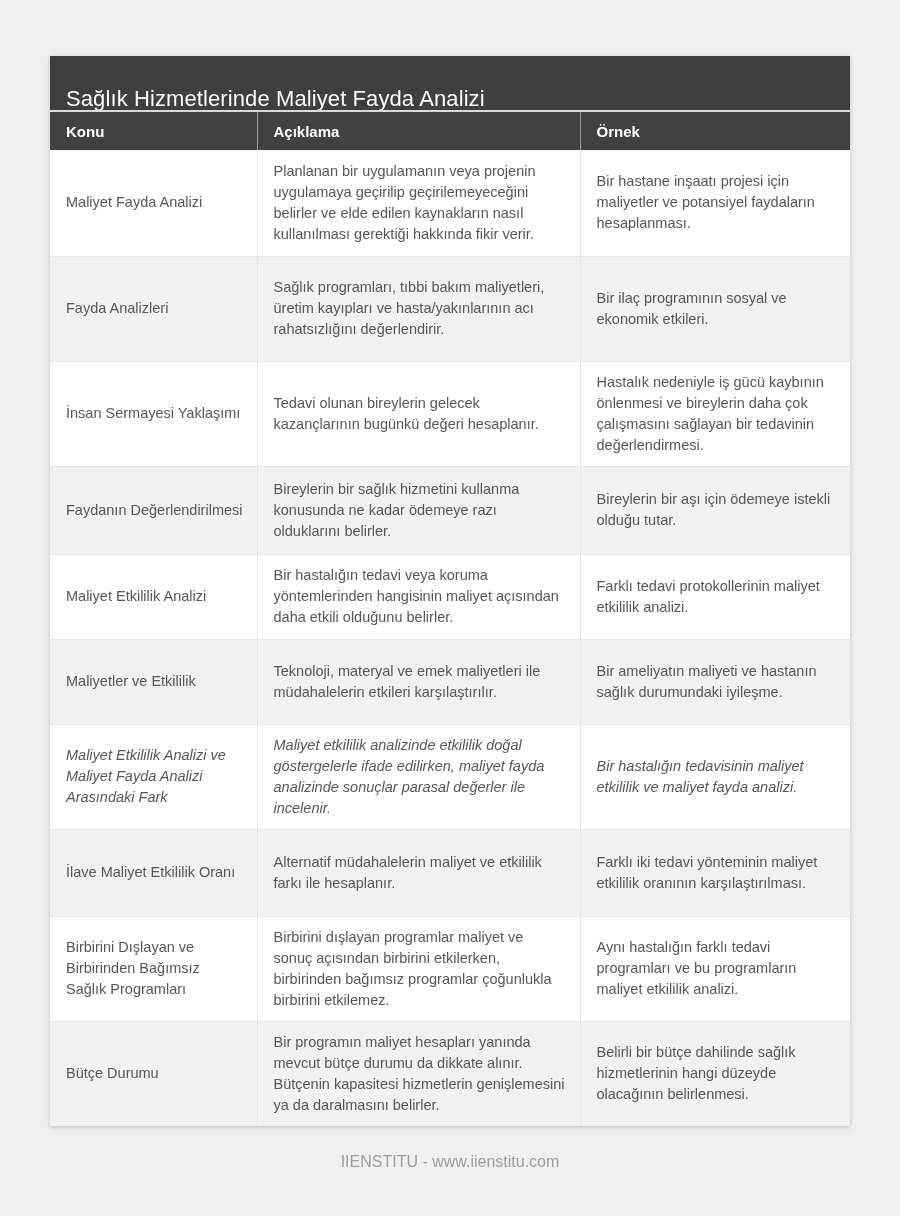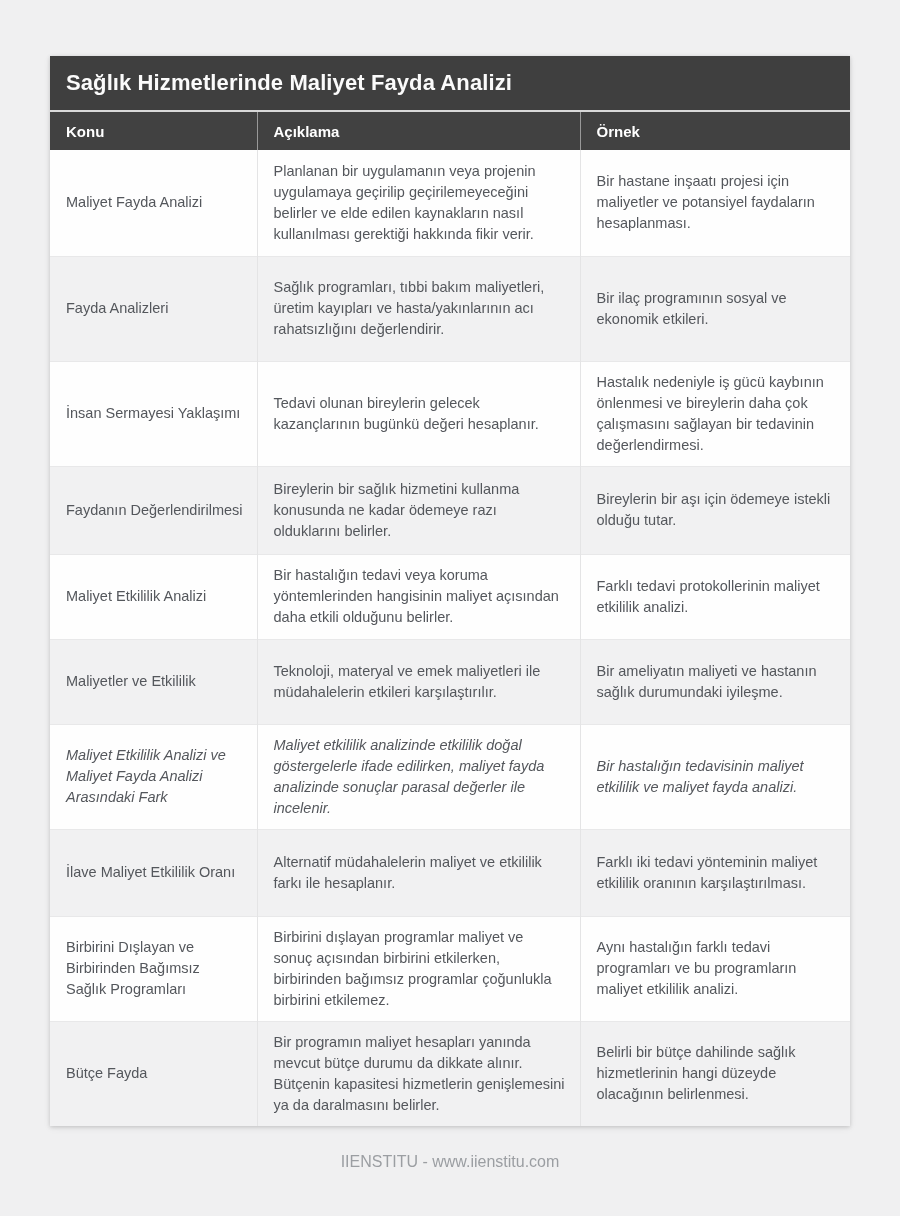--- a/index.html
+++ b/index.html
@@ -13,23 +13,23 @@
     width: 800px;
     margin: 56px auto 0 auto;
     background: #ffffff;
     box-shadow: 0 1px 4px rgba(0,0,0,0.16), 0 2px 8px rgba(0,0,0,0.06);
   }
   .title-bar {
     height: 56px;
     background: #3f3f3f;
     color: #fbfbfb;
     font-size: 22px;
-    font-weight: bold;
+    font-weight: normal;
     line-height: 54px;
-    padding: 0 16px;
+    padding: 16px 16px;
     border-bottom: 2px solid #d9d9d9;
     letter-spacing: 0.1px;
     white-space: nowrap;
     overflow: hidden;
   }
   table {
     width: 100%;
     border-collapse: collapse;
     table-layout: fixed;
   }
@@ -138,21 +138,21 @@
         <td>İlave Maliyet Etkililik Oranı</td>
         <td>Alternatif müdahalelerin maliyet ve etkililik farkı ile hesaplanır.</td>
         <td>Farklı iki tedavi yönteminin maliyet etkililik oranının karşılaştırılması.</td>
       </tr>
       <tr>
         <td>Birbirini Dışlayan ve Birbirinden Bağımsız Sağlık Programları</td>
         <td>Birbirini dışlayan programlar maliyet ve sonuç açısından birbirini etkilerken, birbirinden bağımsız programlar çoğunlukla birbirini etkilemez.</td>
         <td>Aynı hastalığın farklı tedavi programları ve bu programların maliyet etkililik analizi.</td>
       </tr>
       <tr>
-        <td>Bütçe Fayda</td>
+        <td>Bütçe Durumu</td>
         <td>Bir programın maliyet hesapları yanında mevcut bütçe durumu da dikkate alınır. Bütçenin kapasitesi hizmetlerin genişlemesini ya da daralmasını belirler.</td>
         <td>Belirli bir bütçe dahilinde sağlık hizmetlerinin hangi düzeyde olacağının belirlenmesi.</td>
       </tr>
     </tbody>
   </table>
 </div>
 
 <div class="footer">IIENSTITU - www.iienstitu.com</div>
 
 </body></html>

